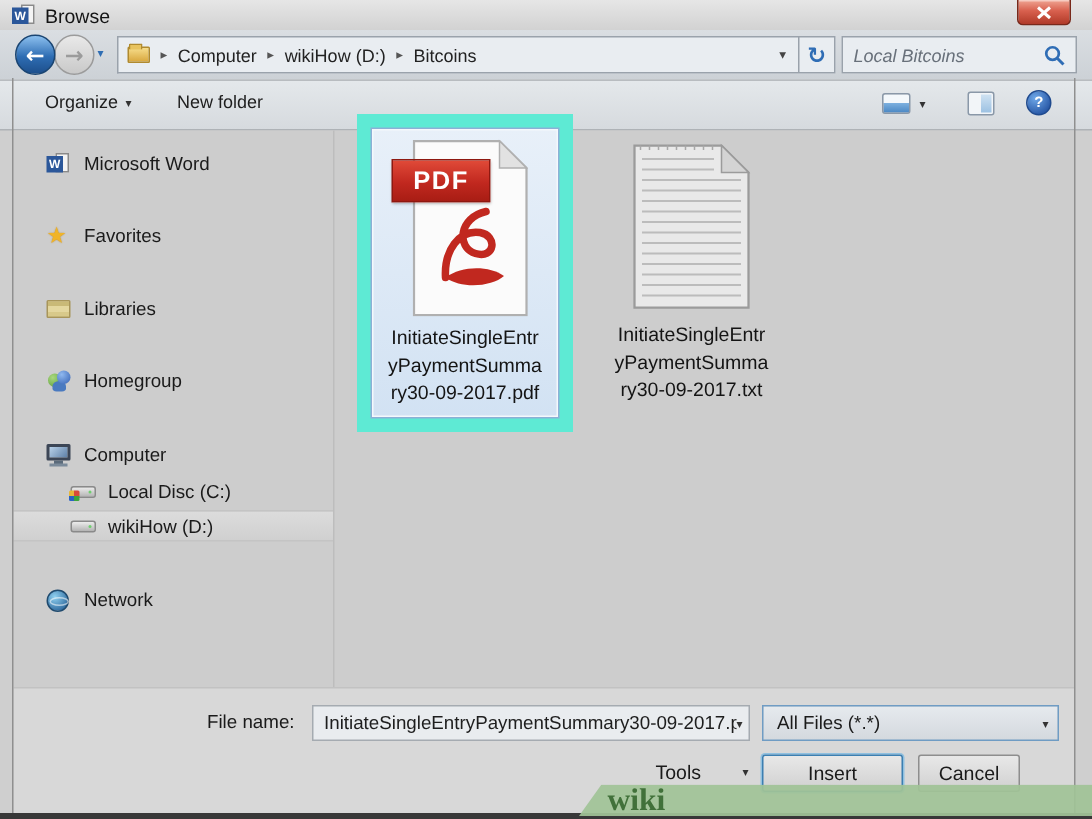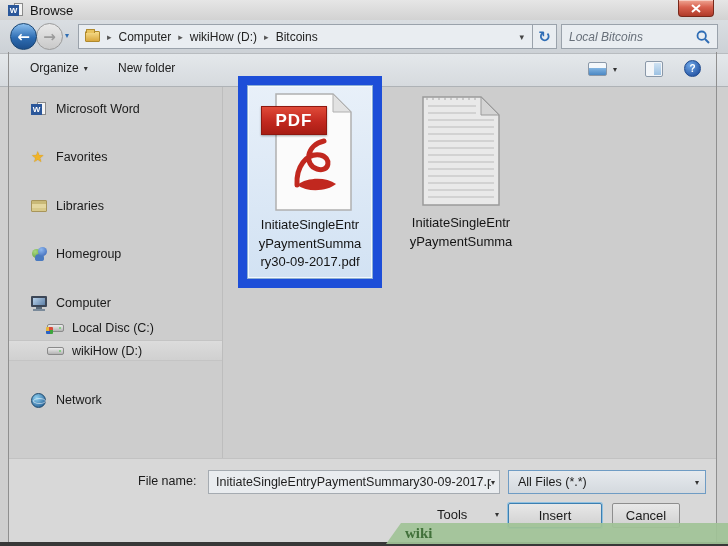--- a/index.html
+++ b/index.html
@@ -111,21 +111,21 @@
     border-radius:50%; background:#6fcf6f; }
   .fan { position:absolute; left:-2px; bottom:-3px; width:7px; height:7px; border-radius:1px;
     background:conic-gradient(#d94a3a 0 25%,#3da53d 0 50%,#2a62c4 0 75%,#e8b73a 0); }
   .net-ic { width:15px; height:15px; margin-top:1px; border-radius:50%;
     background:radial-gradient(circle at 35% 30%,#8fd0f0,#2f6a9e 80%); border:1px solid #1f4a6e;
     position:relative; }
   .net-ic:after { content:""; position:absolute; left:1px; top:4px; width:11px; height:4px;
     border-radius:50%; border:1px solid rgba(255,255,255,.55); }
 
   
-  .green-box { left:238px; top:76px; width:144px; height:212px; background:#1d4ed8; z-index:3; }
+  .green-box { left:238px; top:76px; width:144px; height:212px; background:#5eead4; z-index:3; }
   .pdf-tile { position:absolute; left:9px; top:9px; width:126px; height:194px;
     background:linear-gradient(#e8f0f9,#d2e2f3); border:1px solid #8cb0d6;
     box-shadow:inset 0 0 0 1px #f4f8fc; }
   .pdf-icon-wrap { position:absolute; left:50%; top:7px; transform:translateX(-50%);
     width:84px; height:118px; }
   .pdf-page { position:absolute; left:7px; top:0; width:77px; height:118px; }
   .pdf-banner { position:absolute; left:-7px; top:13px; width:66px; height:29px;
     background:linear-gradient(#e04a38,#c1281f 55%,#a81d14);
     border:1px solid #8e1810; box-shadow:0 1px 2px rgba(0,0,0,.35);
     color:#fff; font-weight:bold; font-size:17px; letter-spacing:1px;
@@ -157,21 +157,21 @@
     display:flex; align-items:center; justify-content:center; }
   .insert-btn { left:508px; top:503px; width:94px; border:1px solid #3c7fb1;
     box-shadow:0 0 0 1px #8fc0e0; }
   .cancel-btn { left:612px; top:503px; width:68px; }
 
   
   .watermark { left:386px; top:523px; width:342px; height:21px; z-index:8;
     background:rgba(160,195,151,.93);
     clip-path:polygon(15px 0,100% 0,100% 100%,0 100%);
     display:flex; align-items:center; padding-left:19px;
-    font-family:"Liberation Serif","DejaVu Serif",serif; font-weight:bold; font-size:15px;
+    font-family:"Liberation Serif","DejaVu Serif",serif; font-weight:bold; font-size:21px;
     white-space:nowrap; }
   .wm-wiki { color:#41713a; }
   .wm-rest { color:#eef5ea; margin-left:1px; }
 </style>
 </head>
 <body>
 
 <div class="abs titlebar">
   <div class="abs win-app-icon">
     <div class="page"></div>
@@ -334,20 +334,21 @@
           <line x1="38" y1="3" x2="38" y2="6"></line>
         <line x1="44" y1="3" x2="44" y2="6"></line>
           <line x1="50" y1="3" x2="50" y2="6"></line>
         <line x1="56" y1="3" x2="56" y2="6"></line>
       </g>
     </svg>
   </div>
   <div class="tile-label">
     <div>InitiateSingleEntr</div>
     <div>yPaymentSumma</div>
+    <div>ry30-09-2017.txt</div>
   </div>
 </div>
 
 <div class="abs footer"></div>
 <span class="abs fn-label">File name:</span>
 <div class="abs fn-combo">
   <span class="val">InitiateSingleEntryPaymentSummary30-09-2017.pdf</span>
   <span class="dd-arrow glyph">▾</span>
 </div>
 <div class="abs ft-combo">

